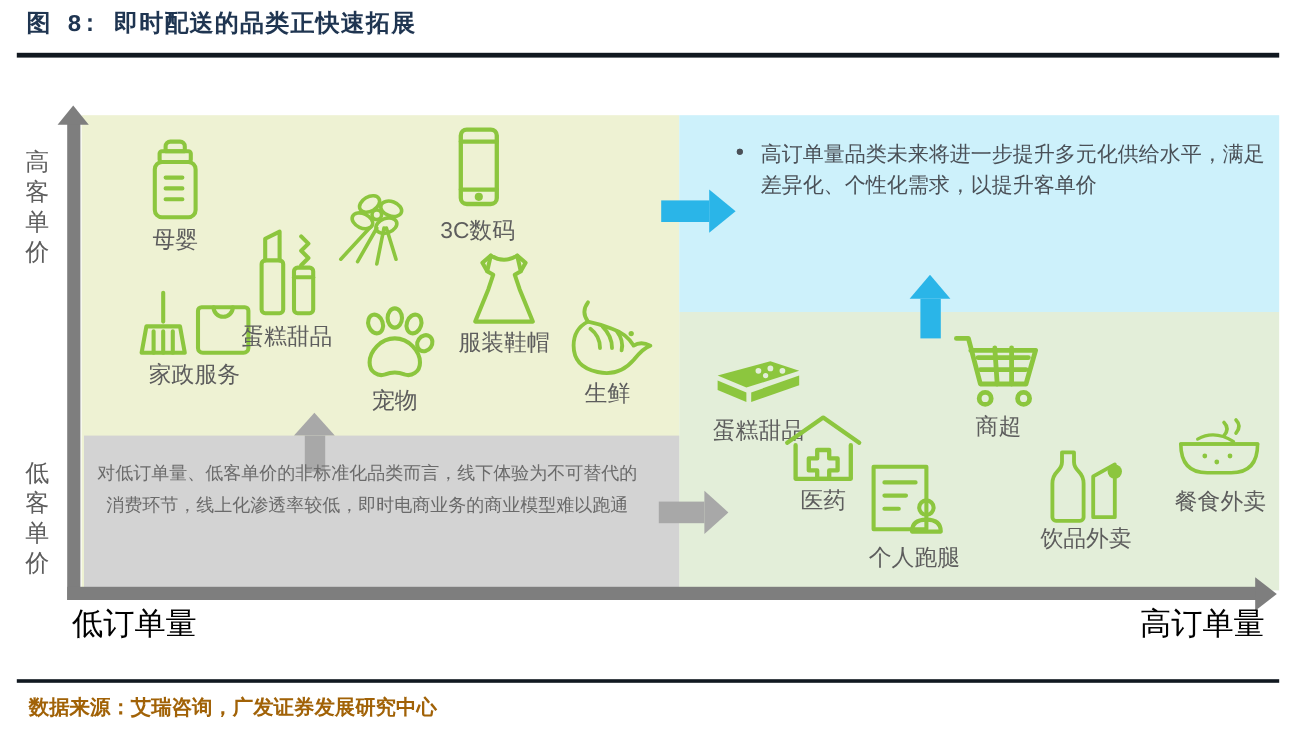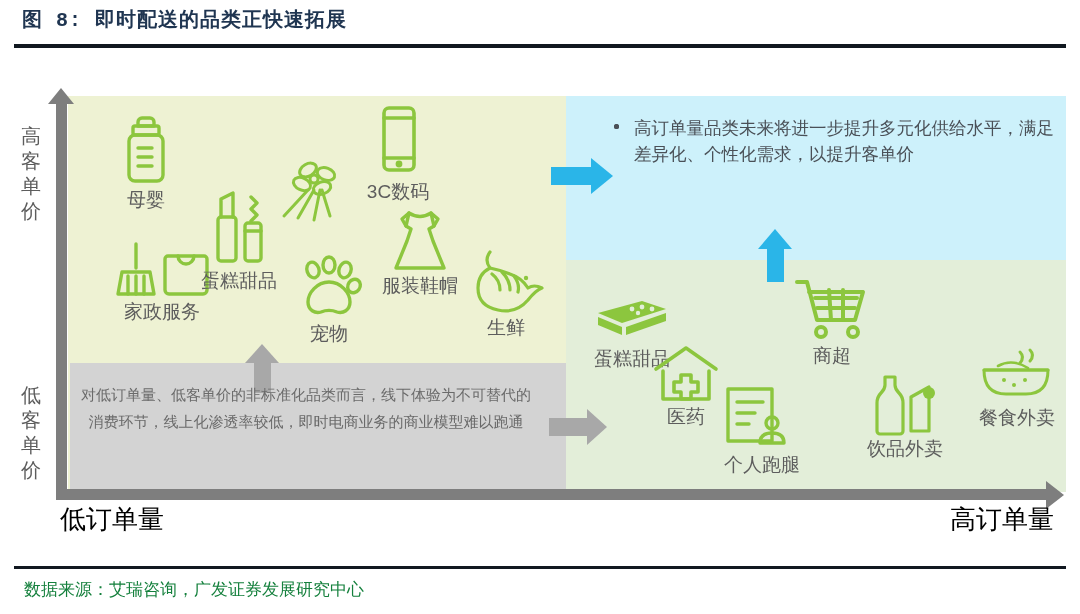--- a/index.html
+++ b/index.html
@@ -17,21 +17,21 @@
   }
   #title-rule{
     position:absolute;left:14px;top:44px;width:1052px;height:4px;background:#111820;
   }
   #footer-rule{
     position:absolute;left:14px;top:566px;width:1052px;height:3px;background:#111820;
   }
   #fig-source{
     position:absolute;left:24px;top:578px;
     font-family:"Liberation Serif","DejaVu Serif",serif;
-    font-size:17px;color:#15803d;white-space:nowrap;
+    font-size:17px;color:#a16207;white-space:nowrap;font-weight:bold;
   }
 
   
   #plot{
     position:absolute;left:68px;top:96px;width:998px;height:396px;
   }
   .quad{position:absolute;}
   #quad-tl{left:0;top:0;width:498px;height:396px;background:#eef2d3;}
   #quad-tr{left:498px;top:0;width:500px;height:164px;background:#cdf1fb;}
   #quad-br{left:498px;top:164px;width:500px;height:232px;background:#e3eed9;}

